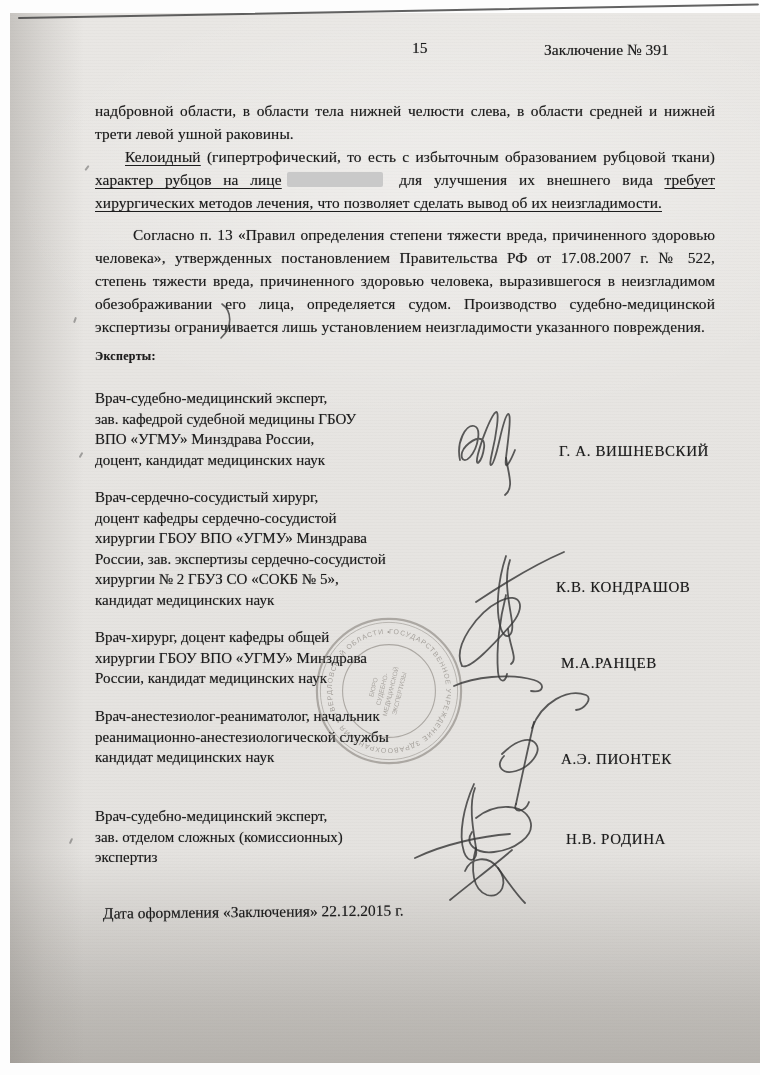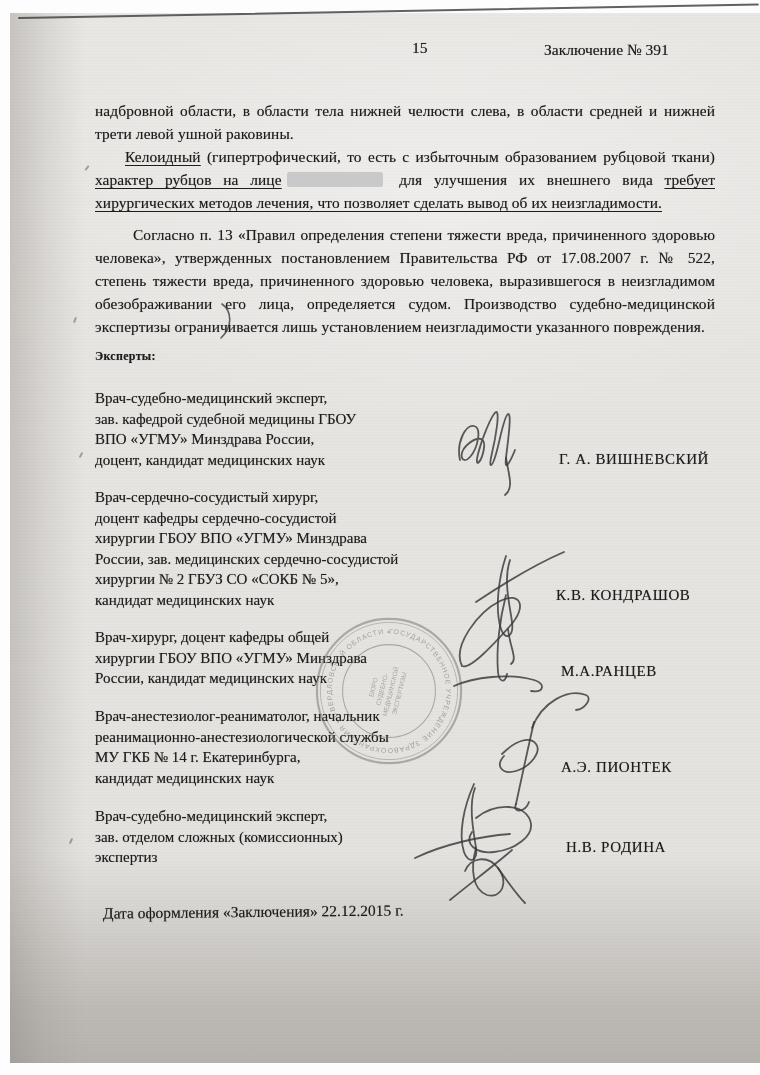--- a/index.html
+++ b/index.html
@@ -33,21 +33,21 @@
   #p2{top:130px;text-indent:30px;}
   #p3{top:208px;text-indent:38px;}
   .u{text-decoration:underline;text-underline-offset:3px;text-decoration-thickness:1.3px;}
   .redaction{
     display:inline-block;width:96px;height:15px;background:#c9c9c9;
     border-radius:2px;vertical-align:-2px;margin:0 5px;
   }
   .experts-heading{position:absolute;left:95px;top:349px;font-weight:bold;font-size:12px;letter-spacing:.3px;}
   .expert{position:absolute;left:95px;width:390px;font-size:15px;line-height:20.6px;}
   #e1{top:388px;} #e2{top:487px;} #e3{top:627px;} #e4{top:706px;} #e5{top:806px;}
-  .name{position:absolute;font-size:15px;letter-spacing:.6px;white-space:nowrap;margin-top:8px;}
+  .name{position:absolute;font-size:15px;letter-spacing:.6px;white-space:nowrap;}
   #n1{left:559px;top:443px;} #n2{left:556px;top:579px;} #n3{left:561px;top:655px;}
   #n4{left:561px;top:751px;} #n5{left:566px;top:831px;}
   .date-line{position:absolute;left:103px;top:903px;font-size:15.5px;transform:rotate(-.6deg);}
   .sig{position:absolute;}
   .sig path{fill:none;stroke:#383838;stroke-width:1.8;stroke-linecap:round;stroke-linejoin:round;opacity:.82;}
   #sig1{left:448px;top:396px;} #sig2{left:468px;top:540px;} #sig3{left:448px;top:588px;}
   #sig4{left:472px;top:682px;} #sig5{left:412px;top:778px;}
   .stamp{position:absolute;left:310px;top:612px;}
   .paren{position:absolute;left:215px;top:301px;}
   .paren path{fill:none;stroke:#3a3a3a;stroke-width:1.6;stroke-linecap:round;opacity:.8;}
@@ -86,37 +86,36 @@
     <div>зав. кафедрой судебной медицины ГБОУ</div>
     <div>ВПО «УГМУ» Минздрава  России,</div>
     <div>доцент, кандидат медицинских наук</div>
   </div>
   <span id="n1" class="name txt">Г. А. ВИШНЕВСКИЙ</span>
 
   <div id="e2" class="expert txt">
     <div>Врач-сердечно-сосудистый хирург,</div>
     <div>доцент  кафедры сердечно-сосудистой</div>
     <div>хирургии  ГБОУ ВПО «УГМУ» Минздрава</div>
-    <div>России, зав. медицинских  сердечно-сосудистой</div>
+    <div>России, зав. экспертизы  сердечно-сосудистой</div>
     <div>хирургии № 2  ГБУЗ СО «СОКБ № 5»,</div>
     <div>кандидат медицинских наук</div>
   </div>
   <span id="n2" class="name txt">К.В.  КОНДРАШОВ</span>
 
   <div id="e3" class="expert txt">
     <div>Врач-хирург, доцент  кафедры общей</div>
     <div>хирургии  ГБОУ ВПО «УГМУ» Минздрава</div>
     <div>России, кандидат медицинских наук</div>
   </div>
   <span id="n3" class="name txt">М.А.РАНЦЕВ</span>
 
   <div id="e4" class="expert txt">
     <div>Врач-анестезиолог-реаниматолог, начальник</div>
     <div>реанимационно-анестезиологической службы</div>
-    <div>МУ ГКБ  № 14 г. Екатеринбурга,</div>
     <div>кандидат медицинских наук</div>
   </div>
   <span id="n4" class="name txt">А.Э. ПИОНТЕК</span>
 
   <div id="e5" class="expert txt">
     <div>Врач-судебно-медицинский эксперт,</div>
     <div>зав. отделом  сложных (комиссионных)</div>
     <div>экспертиз</div>
   </div>
   <span id="n5" class="name txt">Н.В. РОДИНА</span>

